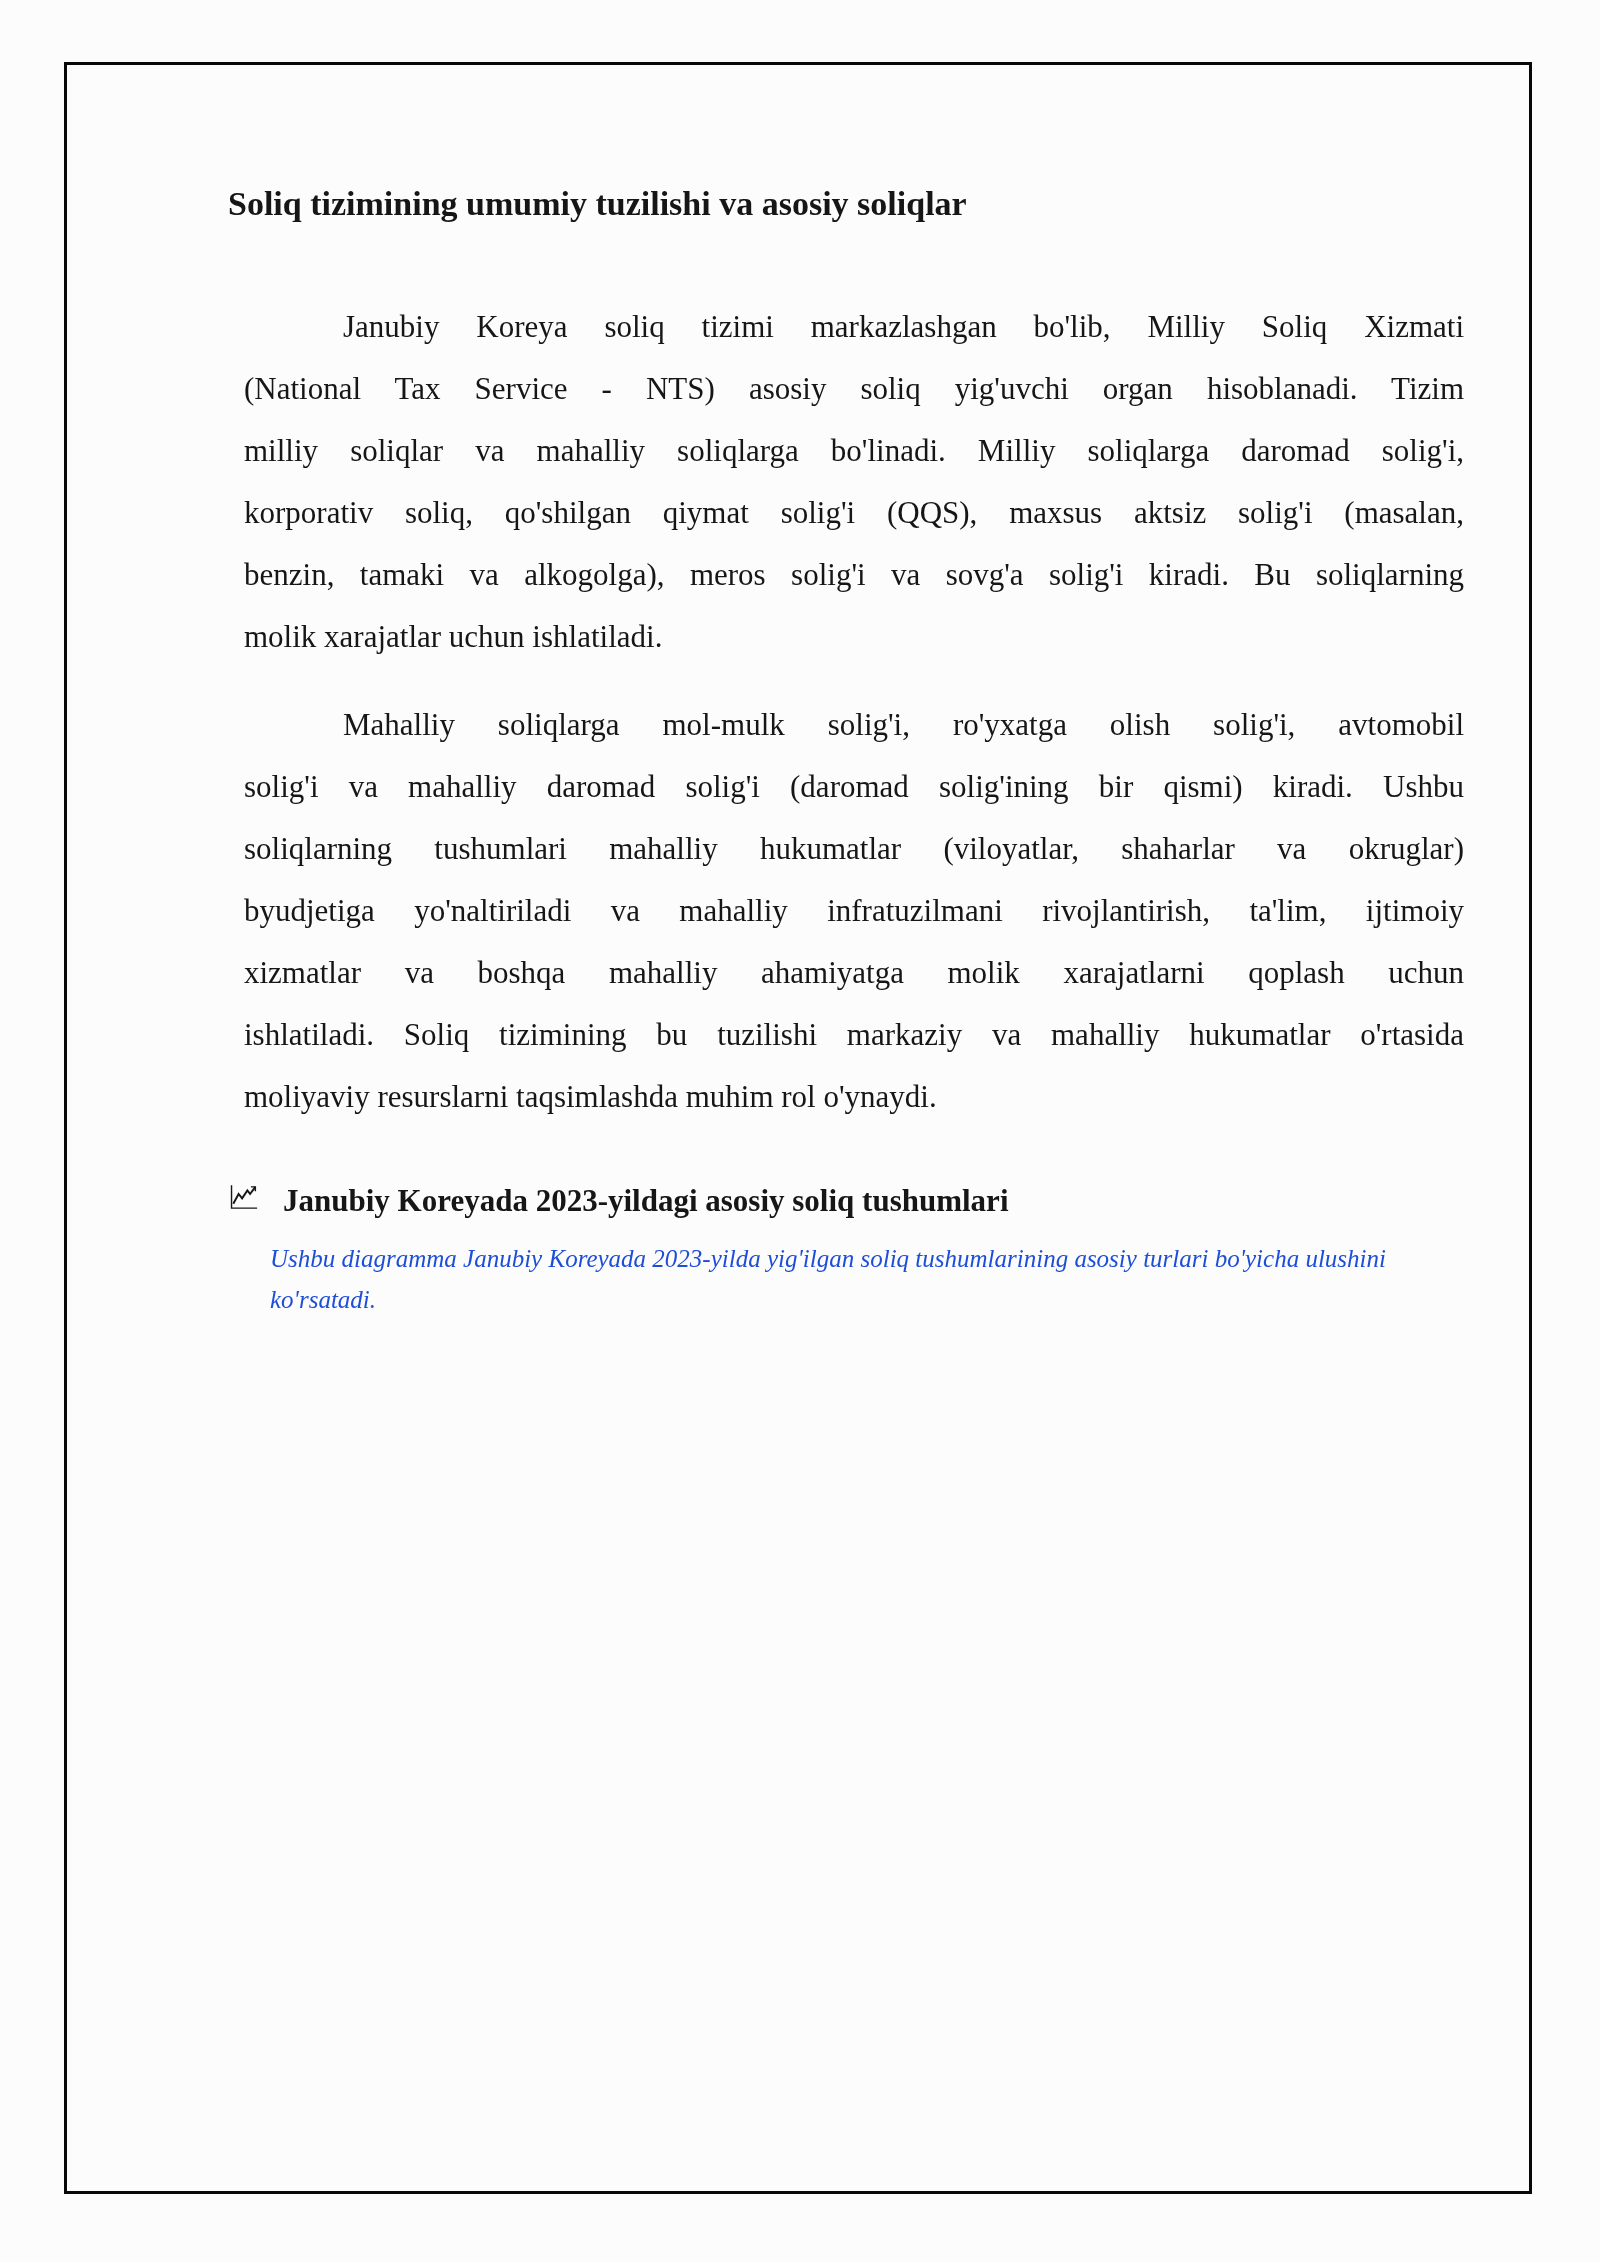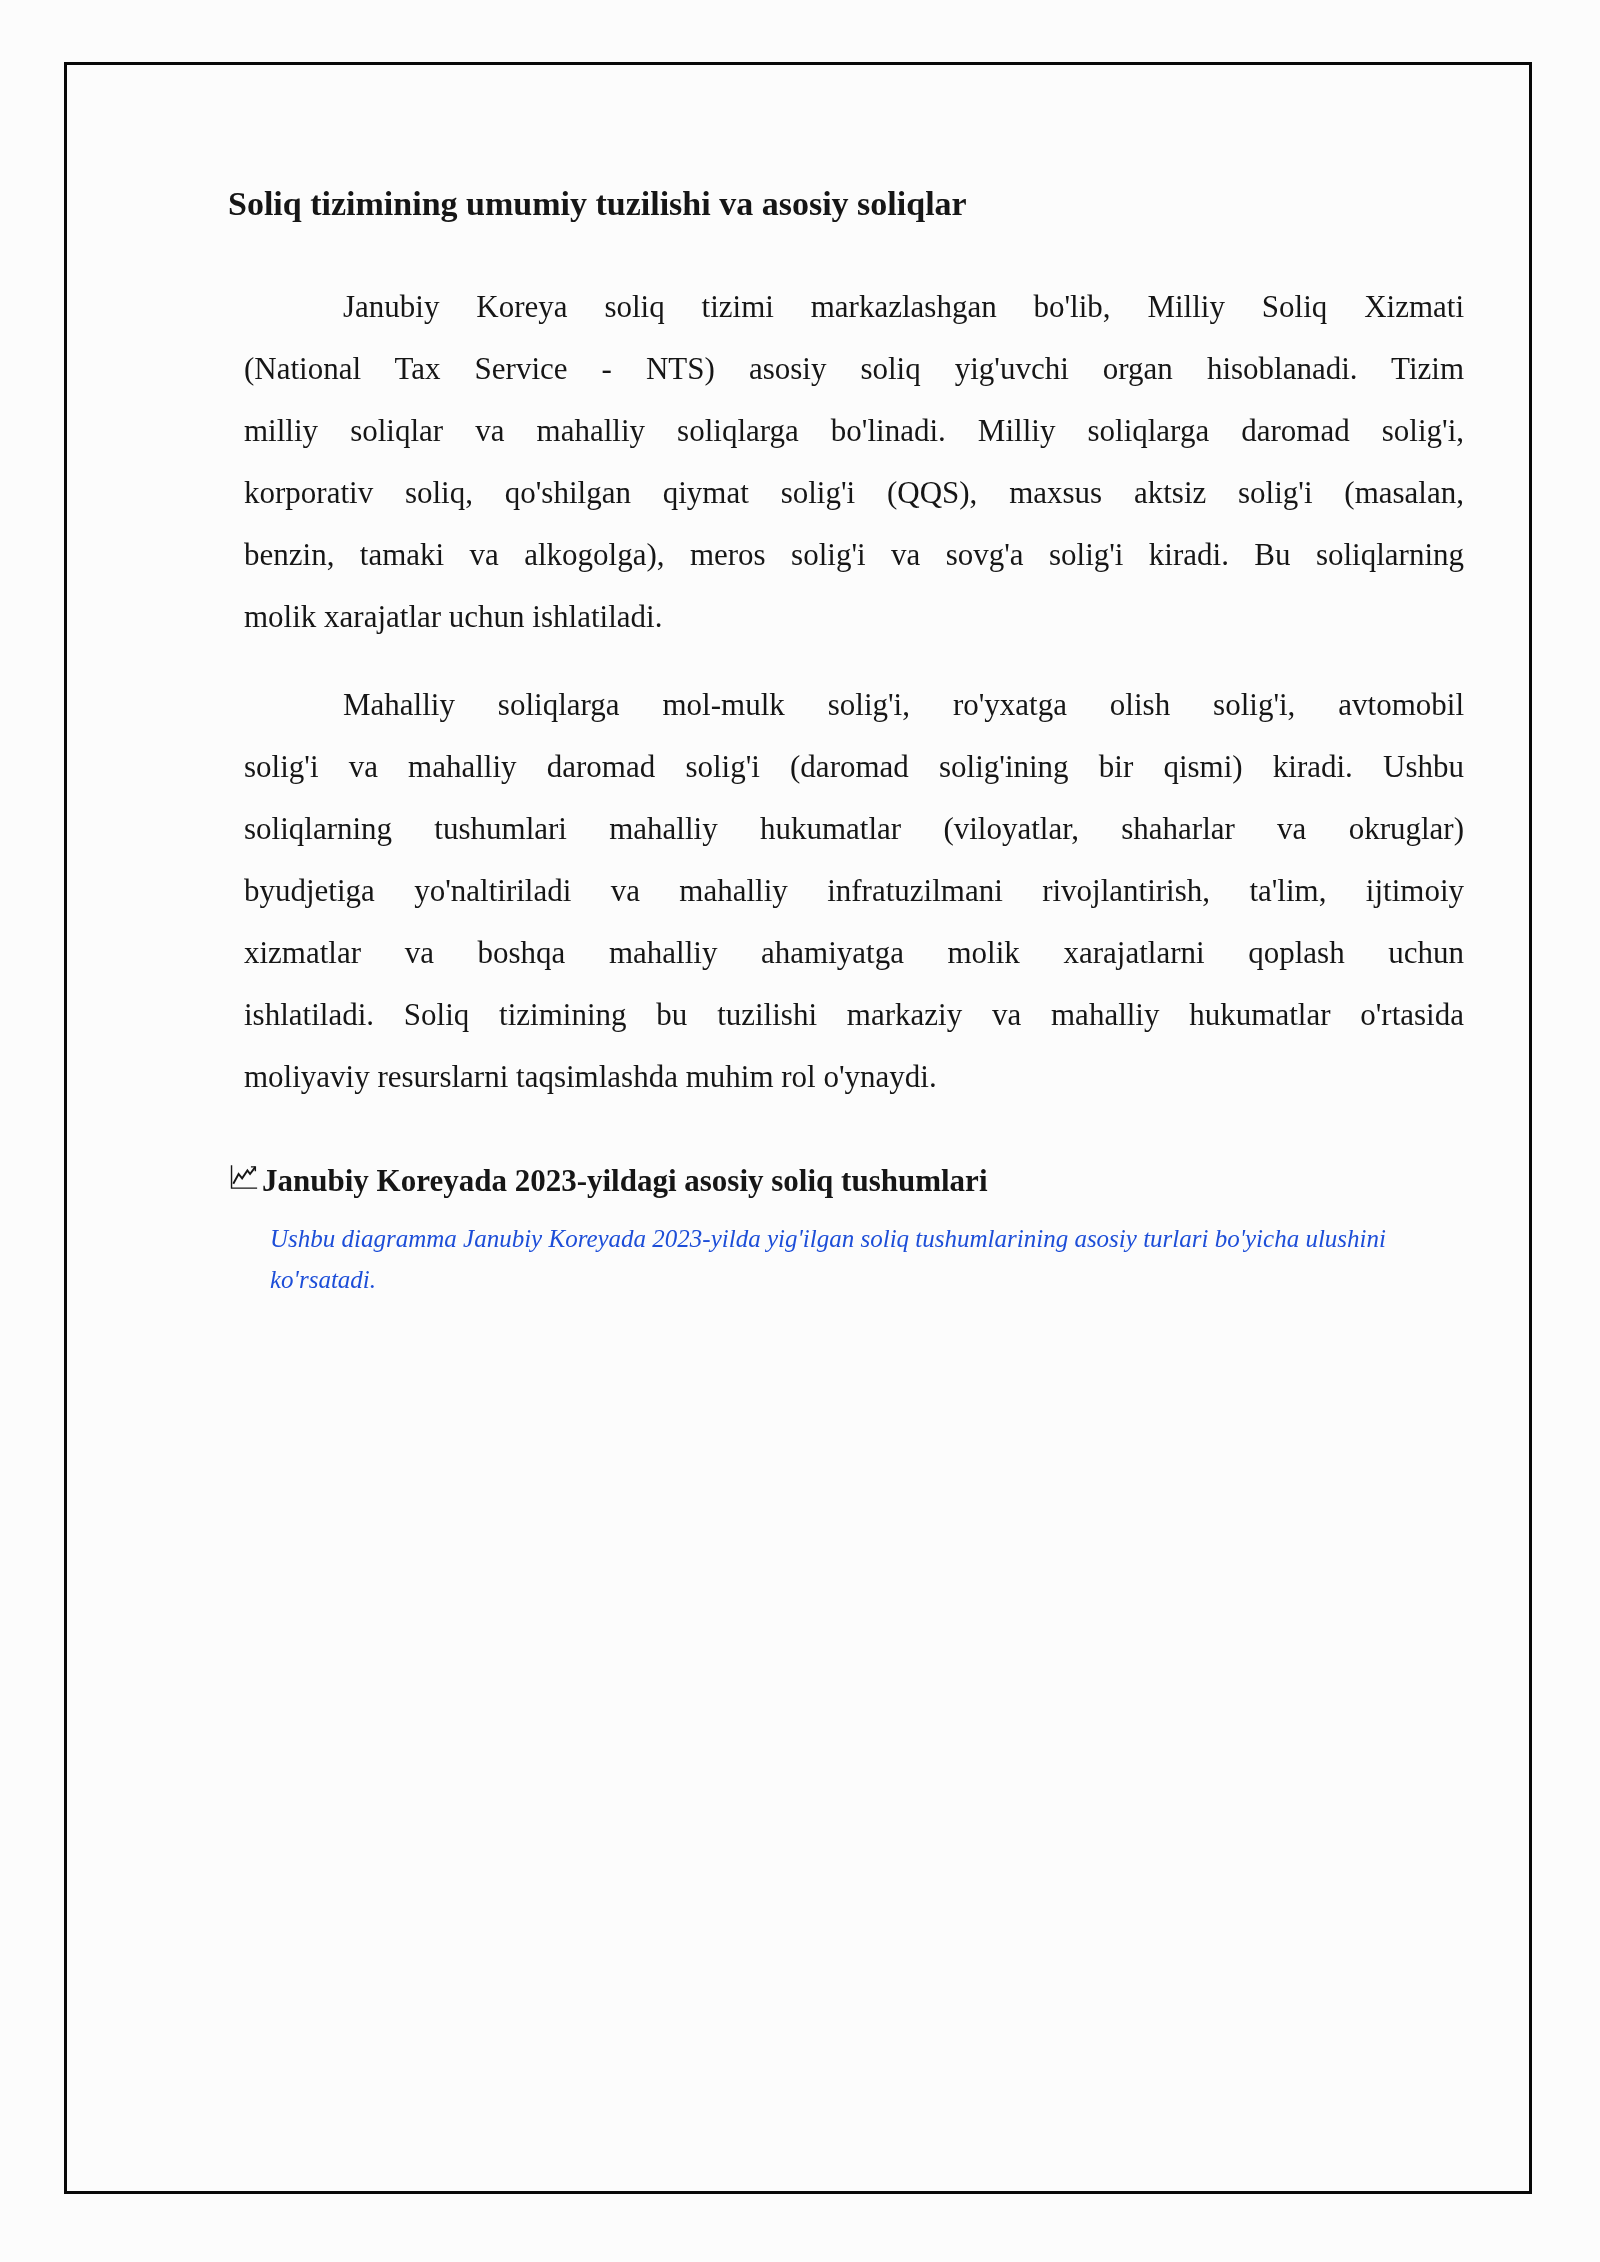--- a/index.html
+++ b/index.html
@@ -28,42 +28,42 @@
   .content {
     position: absolute;
     left: 228px;
     top: 180px;
     width: 1252px;
   }
   .doc-title {
     font-size: 34px;
     font-weight: bold;
     line-height: 48px;
-    margin: 0 0 48px 0;
+    margin: 0 0 68px 0;
   }
   .para {
     font-size: 31px;
     margin: 16px;
   }
   .para + .para { margin-top: 26px; }
   .line {
     line-height: 62px;
     white-space: normal;
   }
   .fl {            
     text-align: justify;
     text-align-last: justify;
     text-justify: inter-word;
   }
   .indent { padding-left: 99px; }
   .chart-heading {
     margin-top: 50px;
     display: flex;
     align-items: center;
-    gap: 4px;
+    gap: 25px;
     font-size: 31px;
     font-weight: bold;
     line-height: 46px;
   }
   .chart-icon {
     flex: 0 0 auto;
     display: inline-block;
   }
   .chart-caption {
     margin-top: 14px;

